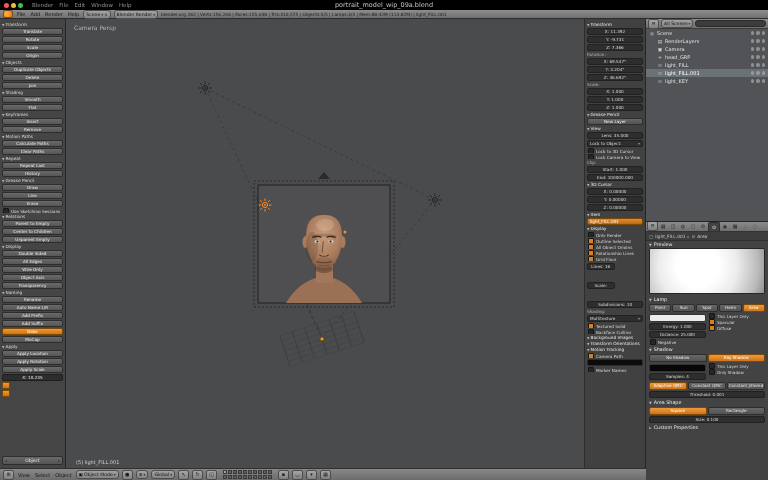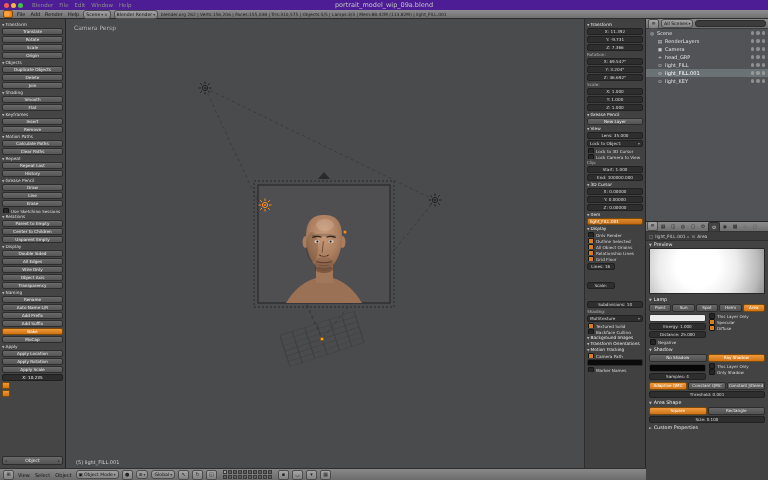--- a/index.html
+++ b/index.html
@@ -1,20 +1,20 @@
 <!DOCTYPE html>
 <html><head>
 <meta charset="utf-8">
 <style>
   html,body{margin:0;padding:0;width:768px;height:480px;overflow:hidden;background:#3f3f3f;
     font-family:"DejaVu Sans",sans-serif;-webkit-font-smoothing:antialiased;}
   #app{position:relative;width:768px;height:480px;overflow:hidden;}
 
   
-  .titlebar{position:absolute;left:0;top:0;width:768px;height:10px;background:#4c1d95;
+  .titlebar{position:absolute;left:0;top:0;width:768px;height:10px;background:#000000;
     display:flex;align-items:center;padding:0 4px;box-sizing:border-box;gap:2px;z-index:30;}
   .tdot{width:5px;height:5px;border-radius:50%;display:inline-block;}
   .tdot.red{background:#f25a52}.tdot.yellow{background:#f6b73e}.tdot.green{background:#3fc24c}
   .tb-menus{display:flex;gap:6px;margin-left:7px;}
   .tb-menu{font-size:5.5px;color:#8e8e8e;}
   .tb-title{position:absolute;left:0;right:0;text-align:center;font-size:6.5px;color:#c4c4c4;pointer-events:none;}
 
   
   .info-header{position:absolute;left:0;top:10px;width:768px;height:9px;
     background:linear-gradient(#8e8e8e,#707070);border-bottom:1px solid #2c2c2c;

